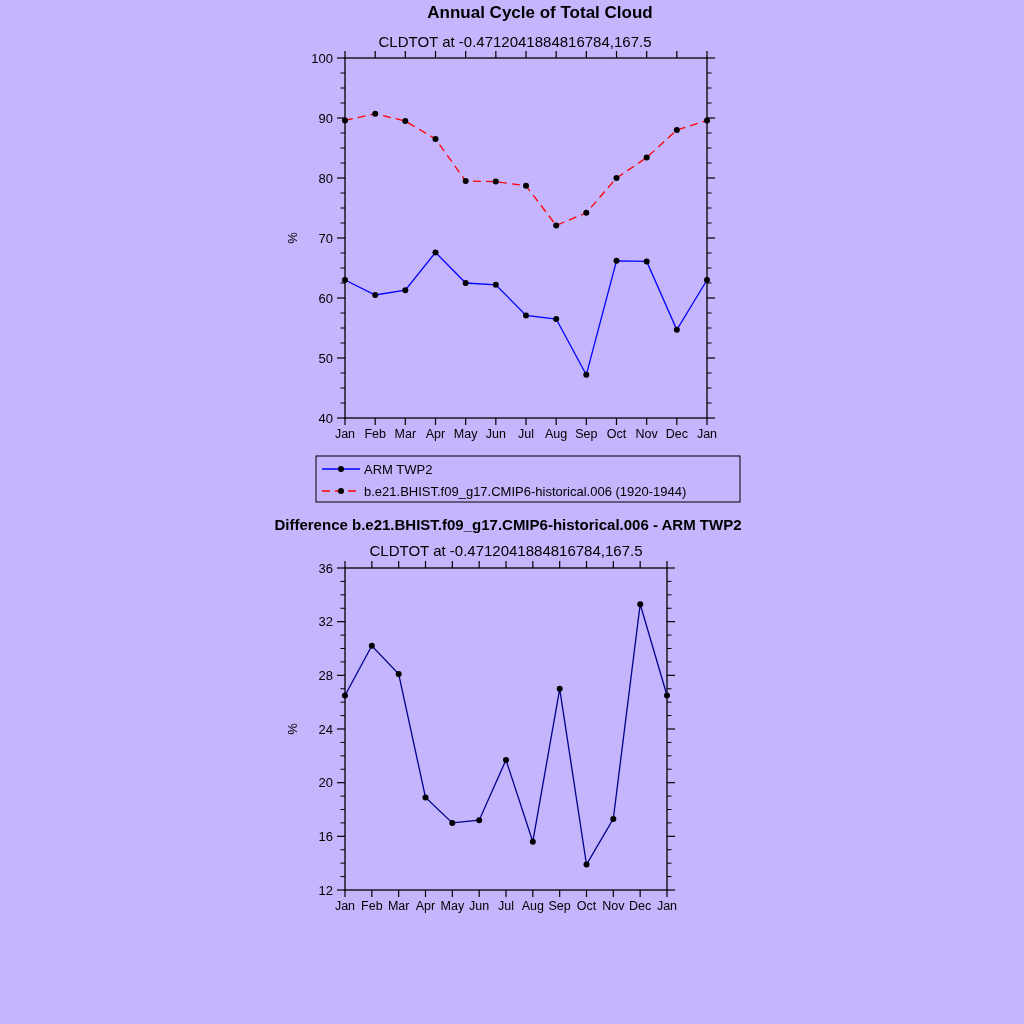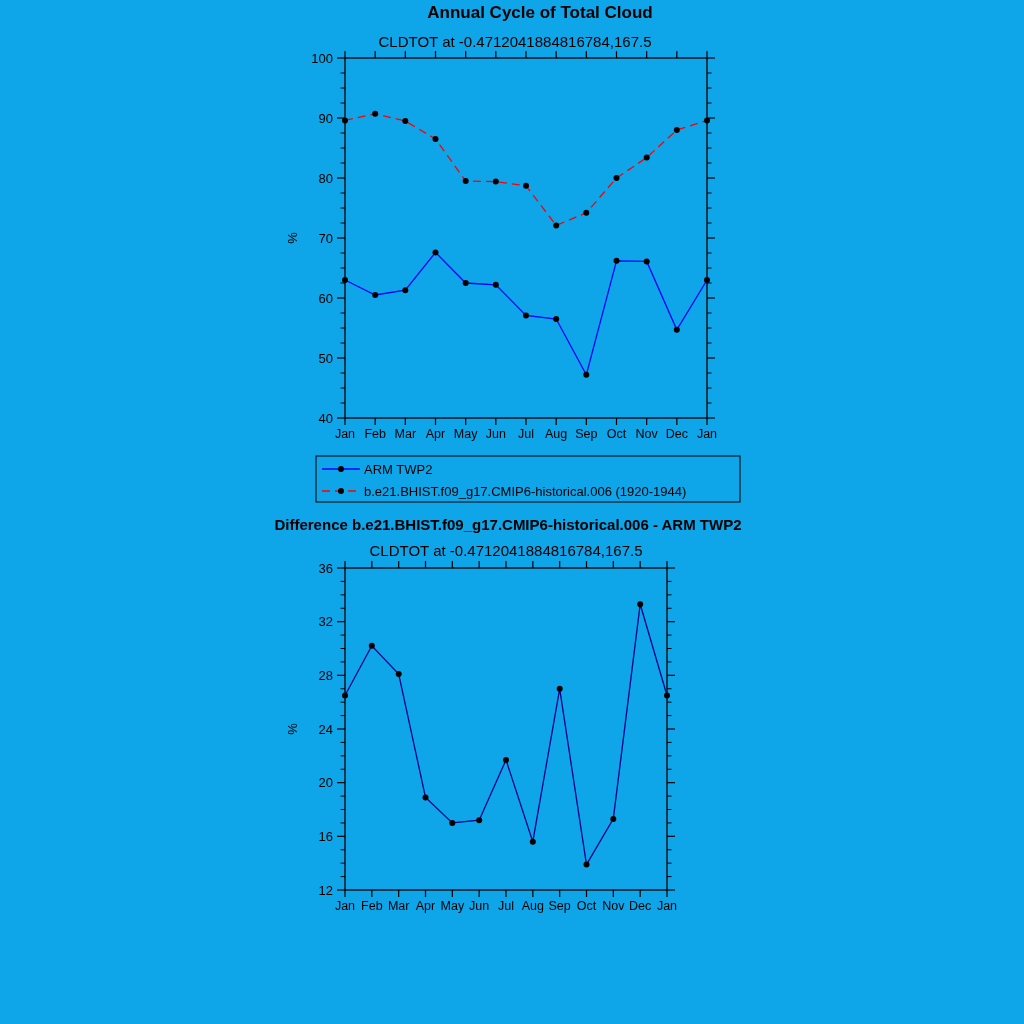--- a/index.html
+++ b/index.html
@@ -1,16 +1,16 @@
 <!DOCTYPE html>
 <html><head>
 <meta charset="utf-8">
 <style>
   html,body{margin:0;padding:0;background:#ffffff;}
-  #canvas{position:relative;width:1024px;height:1024px;background:#0ea5e9;overflow:hidden;font-family:"Liberation Sans",sans-serif;}
+  #canvas{position:relative;width:1024px;height:1024px;background:#c4b5fd;overflow:hidden;font-family:"Liberation Sans",sans-serif;}
   svg text{font-family:"Liberation Sans",sans-serif;fill:#000000;}
   text.chart-title{font-weight:bold;font-size:17px;}
   text.chart-title-2{font-weight:bold;font-size:15px;}
   text.chart-subtitle{font-size:15px;}
 </style>
 </head>
 <body>
 
 <div id="canvas">
   <svg width="1024" height="1024" viewBox="0 0 1024 1024">

